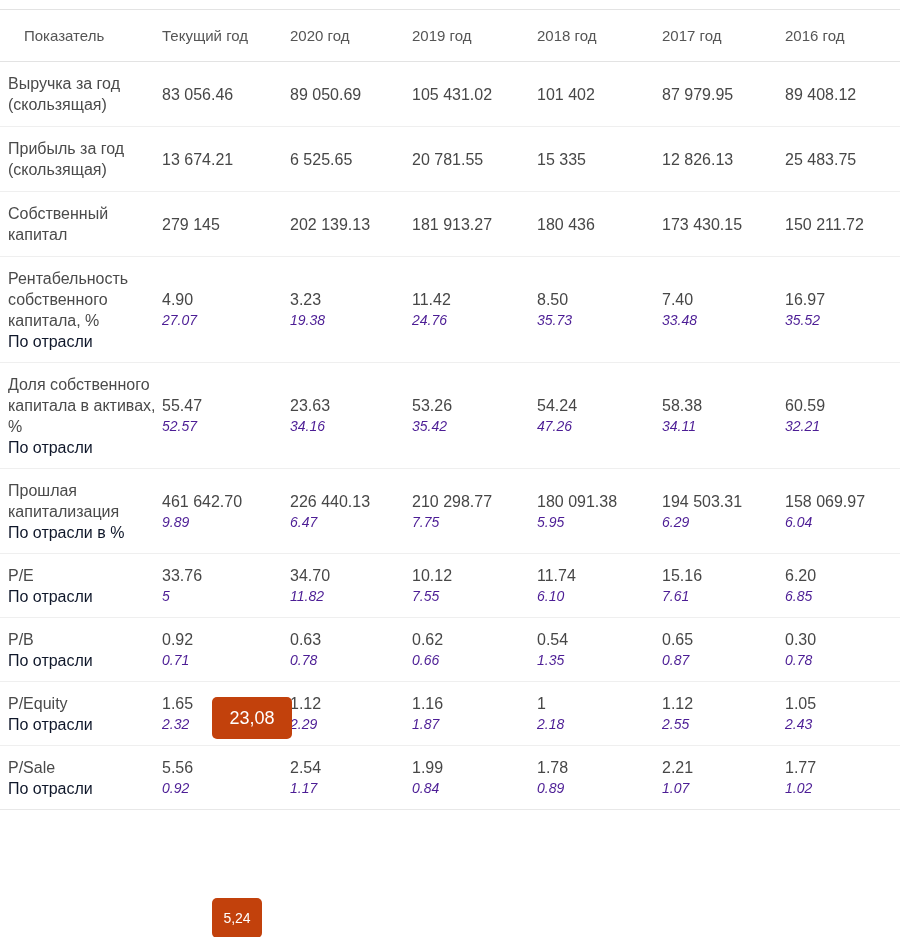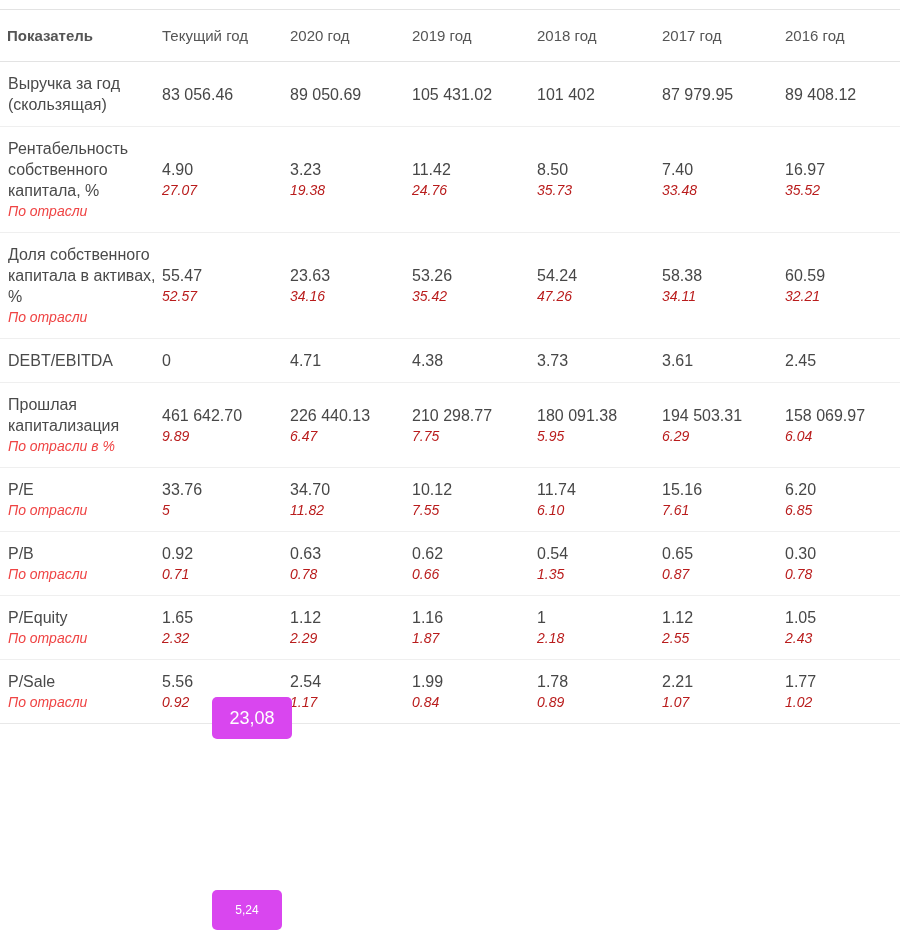--- a/index.html
+++ b/index.html
@@ -26,55 +26,54 @@
     border-bottom: 1px solid #e3e3e3;
   }
   th {
     text-align: left;
     font-weight: 400;
     font-size: 15px;
     color: #555555;
     padding: 17px 6px 17px 0;
     white-space: nowrap;
   }
-  th:first-child { padding-left: 7px; font-weight: bold; }
+  th:first-child { padding-left: 24px; }
   tbody tr { border-bottom: 1px solid #efefef; }
   tbody tr:last-child { border-bottom: 1px solid #e8e8e8; }
   td {
     vertical-align: middle;
     padding: 11px 6px 11px 0;
     font-size: 16px;
   }
   td.label-cell { padding-left: 8px; color: #4a4a4a; }
   .row-label { line-height: 21px; }
   .row-sublabel {
-    font-style: italic;
-    font-size: 14px;
-    color: #ef4444;
+    font-size: 16px;
+    color: #0f172a;
     line-height: 19px;
     margin-top: 1px;
   }
   .value { color: #474747; line-height: 21px; }
   .subvalue {
     font-style: italic;
     font-size: 14px;
-    color: #b91c1c;
+    color: #4c1d95;
     line-height: 19px;
     margin-top: 1px;
   }
   .tooltip {
     position: absolute;
-    background: #d946ef;
+    background: #c2410c;
     color: #ffffff;
     border-radius: 5px;
     text-align: center;
     z-index: 10;
   }
   #tooltip-pe   { width: 80px; height: 42px; line-height: 42px; font-size: 18px; }
-  #tooltip-psale{ width: 70px; height: 40px; line-height: 40px; font-size: 12px; }
+  #tooltip-psale{ width: 50px; height: 40px; line-height: 40px; font-size: 14px; margin-top: 8px; }
 </style>
 </head>
 <body>
 
 <div class="page" id="page">
   <table class="indicators">
     <colgroup>
       <col style="width:162px">
         <col style="width:128px">
         <col style="width:122px">
@@ -113,20 +112,66 @@
           </td>
           <td class="value-cell">
             <div class="value">87 979.95</div>
           </td>
           <td class="value-cell">
             <div class="value">89 408.12</div>
           </td>
         </tr>
         <tr>
           <td class="label-cell">
+            <div class="row-label">Прибыль за год (скользящая)</div>
+          </td>
+          <td class="value-cell">
+            <div class="value">13 674.21</div>
+          </td>
+          <td class="value-cell">
+            <div class="value">6 525.65</div>
+          </td>
+          <td class="value-cell">
+            <div class="value">20 781.55</div>
+          </td>
+          <td class="value-cell">
+            <div class="value">15 335</div>
+          </td>
+          <td class="value-cell">
+            <div class="value">12 826.13</div>
+          </td>
+          <td class="value-cell">
+            <div class="value">25 483.75</div>
+          </td>
+        </tr>
+        <tr>
+          <td class="label-cell">
+            <div class="row-label">Собственный капитал</div>
+          </td>
+          <td class="value-cell">
+            <div class="value">279 145</div>
+          </td>
+          <td class="value-cell">
+            <div class="value">202 139.13</div>
+          </td>
+          <td class="value-cell">
+            <div class="value">181 913.27</div>
+          </td>
+          <td class="value-cell">
+            <div class="value">180 436</div>
+          </td>
+          <td class="value-cell">
+            <div class="value">173 430.15</div>
+          </td>
+          <td class="value-cell">
+            <div class="value">150 211.72</div>
+          </td>
+        </tr>
+        <tr>
+          <td class="label-cell">
             <div class="row-label">Рентабельность собственного капитала, %</div>
             <div class="row-sublabel">По отрасли</div>
           </td>
           <td class="value-cell">
             <div class="value">4.90</div>
             <div class="subvalue">27.07</div>
           </td>
           <td class="value-cell">
             <div class="value">3.23</div>
             <div class="subvalue">19.38</div>
@@ -169,43 +214,20 @@
             <div class="value">54.24</div>
             <div class="subvalue">47.26</div>
           </td>
           <td class="value-cell">
             <div class="value">58.38</div>
             <div class="subvalue">34.11</div>
           </td>
           <td class="value-cell">
             <div class="value">60.59</div>
             <div class="subvalue">32.21</div>
-          </td>
-        </tr>
-        <tr>
-          <td class="label-cell">
-            <div class="row-label">DEBT/EBITDA</div>
-          </td>
-          <td class="value-cell">
-            <div class="value">0</div>
-          </td>
-          <td class="value-cell">
-            <div class="value">4.71</div>
-          </td>
-          <td class="value-cell">
-            <div class="value">4.38</div>
-          </td>
-          <td class="value-cell">
-            <div class="value">3.73</div>
-          </td>
-          <td class="value-cell">
-            <div class="value">3.61</div>
-          </td>
-          <td class="value-cell">
-            <div class="value">2.45</div>
           </td>
         </tr>
         <tr>
           <td class="label-cell">
             <div class="row-label">Прошлая капитализация</div>
             <div class="row-sublabel">По отрасли в %</div>
           </td>
           <td class="value-cell">
             <div class="value">461 642.70</div>
             <div class="subvalue">9.89</div>

